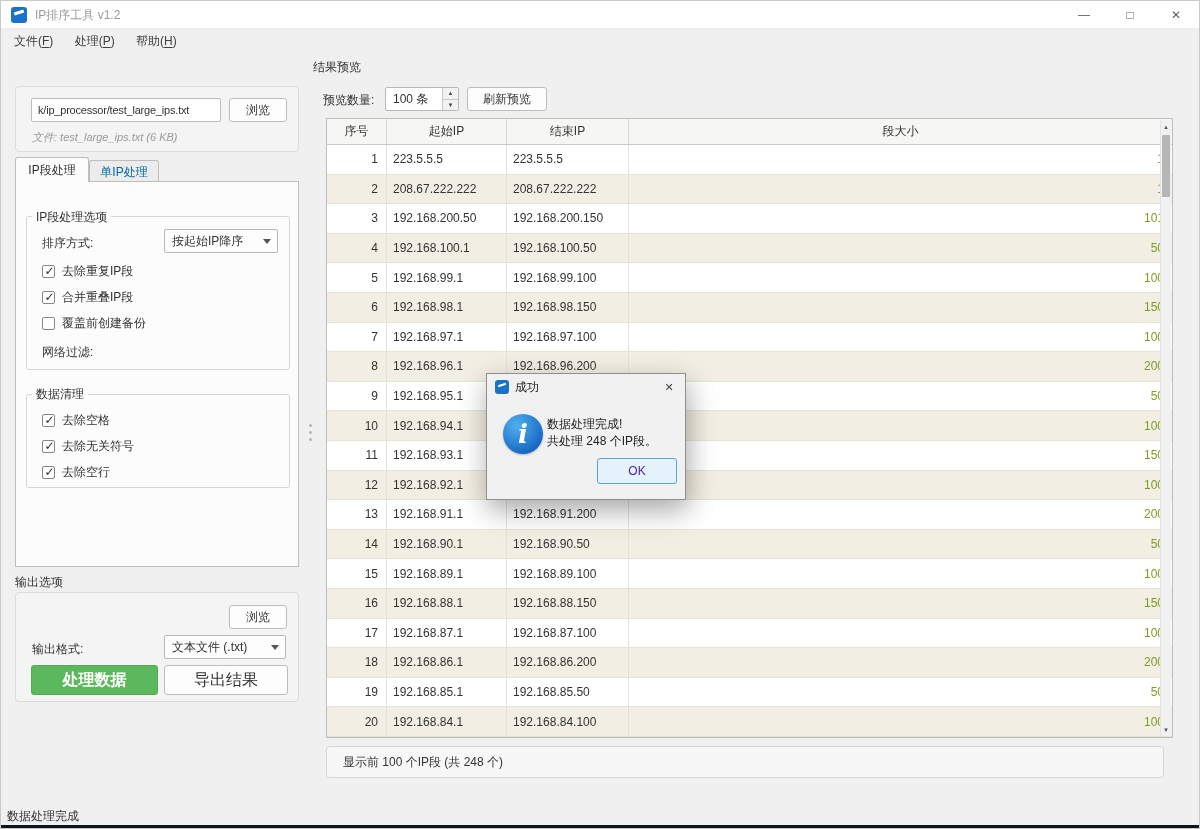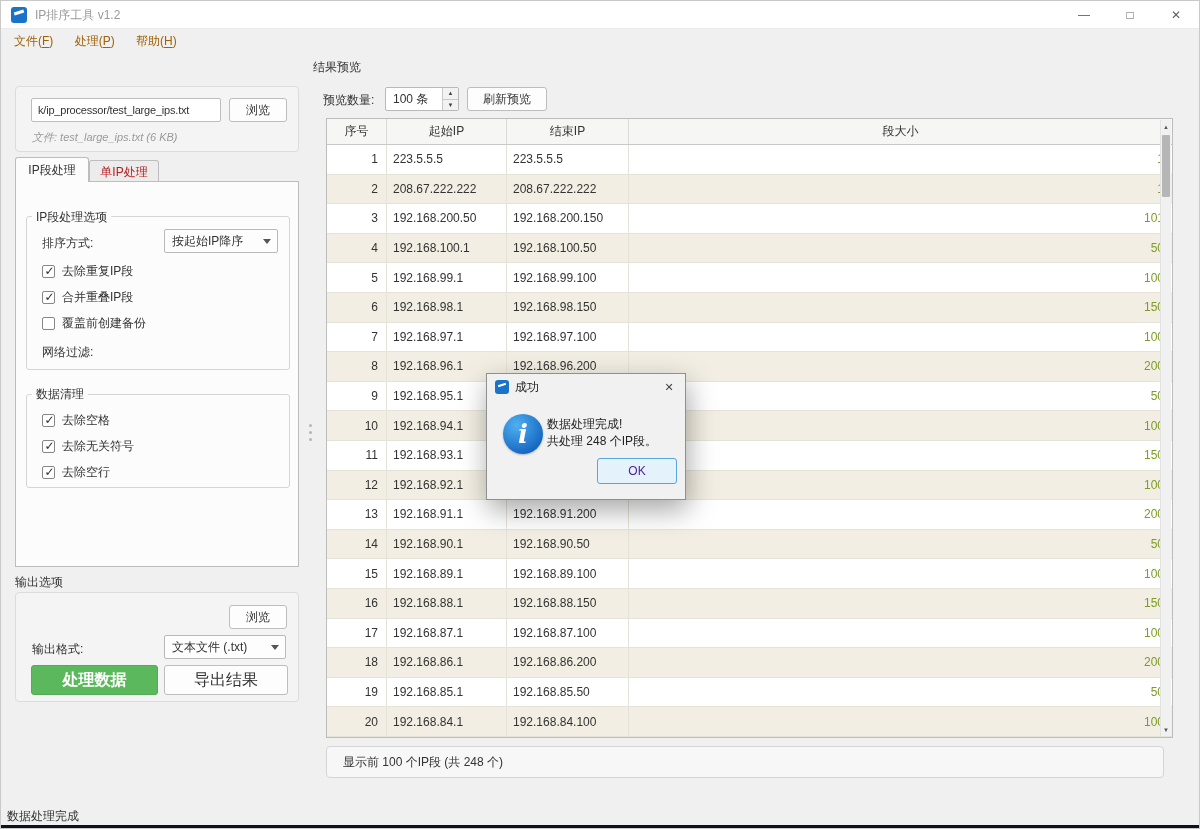--- a/index.html
+++ b/index.html
@@ -11,21 +11,21 @@
   
   .titlebar{position:absolute;top:0;left:0;right:0;height:28px;background:#ffffff;border-bottom:1px solid #ececec;}
   .app-icon{position:absolute;left:10px;top:6px;width:16px;height:16px;background:#1a73c8;border-radius:3px;}
   .app-icon::after{content:"";position:absolute;left:3px;top:4px;width:10px;height:3px;background:#fff;transform:rotate(-18deg);}
   .window-title{position:absolute;left:34px;top:0;line-height:28px;color:#9a9a9a;font-size:12px;}
   .win-btn{position:absolute;top:0;width:46px;height:28px;text-align:center;line-height:28px;color:#5f6368;font-size:12px;}
   .win-btn.min{right:92px;} .win-btn.max{right:46px;} .win-btn.close{right:0;}
 
   
   .menubar{position:absolute;top:28px;left:0;right:0;height:24px;background:#f0f0f0;padding-left:4px;}
-  .menu-item{display:inline-block;padding:0 9px;line-height:24px;color:#a16207;}
+  .menu-item{display:inline-block;padding:0 9px;line-height:24px;color:#404040;}
   .mn{text-decoration:underline;text-underline-offset:2px;}
 
   
   .section-label{position:absolute;color:#333;}
   .frame{position:absolute;border:1px solid #dcdcdc;border-radius:4px;background:#f4f4f4;padding-left:48px;}
   .text-input{position:absolute;height:24px;border:1px solid #bdbdbd;border-radius:2px;background:#fff;
               padding:0 6px;font-size:12px;font-family:inherit;color:#333;outline:none;}
   .text-input::placeholder{color:#a6a6a6;}
   .path-input{font-size:11px;letter-spacing:-0.2px;}
   .push-btn{position:absolute;background:#fdfdfd;border:1px solid #bdbdbd;border-radius:3px;
@@ -40,21 +40,21 @@
                border-left:4px solid transparent;border-right:4px solid transparent;border-top:5px solid #555;}
 
   .checkbox-row{position:absolute;display:flex;align-items:center;height:16px;}
   .cb-box{width:13px;height:13px;background:#fff;border:1px solid #878787;border-radius:2px;position:relative;margin-right:7px;flex:none;}
   .cb-box.checked::after{content:"✓";position:absolute;left:0;top:-1px;width:13px;text-align:center;
                          font-size:12px;line-height:13px;color:#2b2b2b;font-weight:700;}
 
   
   .tab{position:absolute;border:1px solid #bdbdbd;border-bottom:none;border-radius:3px 3px 0 0;text-align:center;}
   .tab.active{left:14px;top:156px;width:74px;height:25px;line-height:25px;background:#fcfcfc;z-index:3;}
-  .tab.inactive{left:88px;top:159px;width:70px;height:22px;line-height:22px;background:#ececec;color:#b91c1c;}
+  .tab.inactive{left:88px;top:159px;width:70px;height:22px;line-height:22px;background:#ececec;color:#0369a1;}
   .tab-pane{position:absolute;left:14px;top:180px;width:284px;height:386px;background:#fcfcfc;border:1px solid #bdbdbd;z-index:2;}
   .groupbox{position:absolute;border:1px solid #d5d5d5;border-radius:3px;}
   .groupbox-title{position:absolute;background:#fcfcfc;padding:0 4px;z-index:2;}
 
   
   .table{position:absolute;left:325px;top:117px;width:847px;height:620px;background:#fff;border:1px solid #bdbdbd;overflow:hidden;}
   .thead{display:grid;grid-template-columns:60px 120px 122px 1fr;height:26px;background:#f6f6f5;border-bottom:1px solid #c9c9c9;}
   .th{display:flex;align-items:center;justify-content:center;border-right:1px solid #dadada;color:#333;}
   .th:last-child{border-right:none;}
   .tr{display:grid;grid-template-columns:60px 120px 122px 1fr;height:29.6px;background:#fff;}

